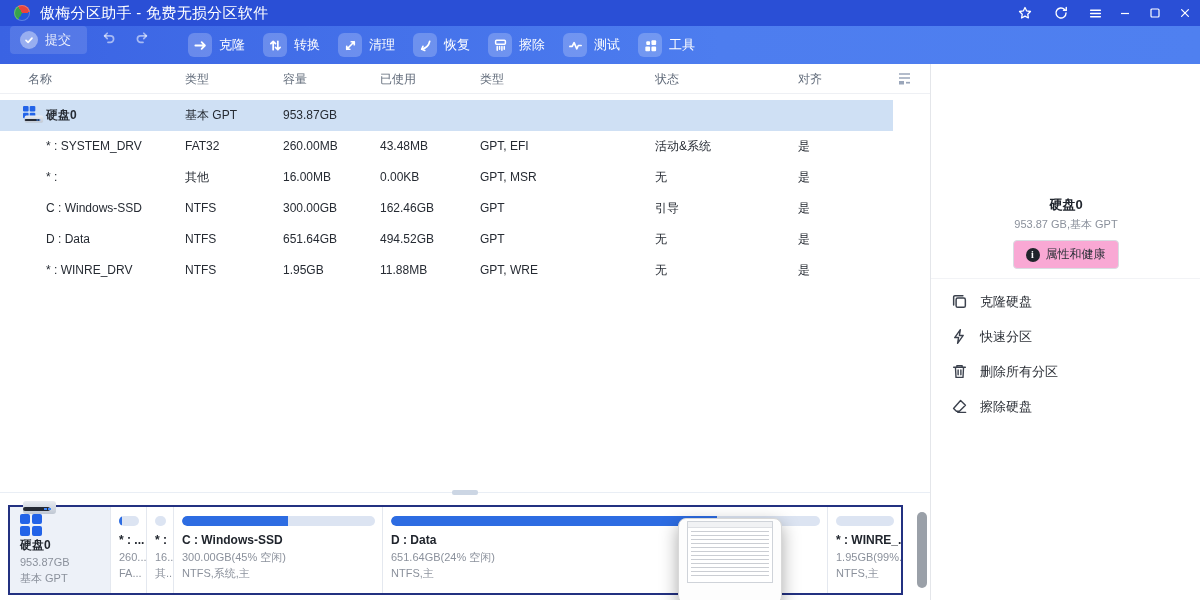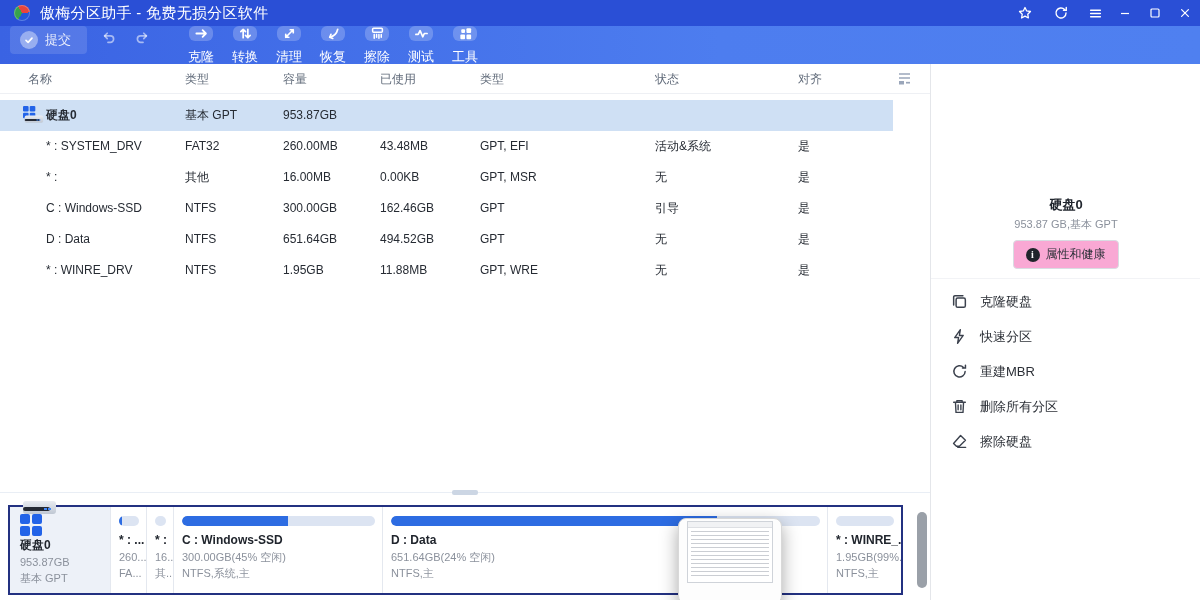--- a/index.html
+++ b/index.html
@@ -26,21 +26,21 @@
   .submit-btn { display:flex; align-items:center; gap:7px; height:28px; padding:0 16px 0 10px;
     background:rgba(255,255,255,.13); border:none; border-radius:4px; color:rgba(255,255,255,.88);
     font-size:13px; cursor:pointer; font-family:inherit; }
   .chk-circle { width:18px; height:18px; border-radius:50%; background:rgba(255,255,255,.4);
     display:flex; align-items:center; justify-content:center; }
   .hist-btn { width:26px; height:26px; margin-left:8px; background:transparent; border:none;
     display:flex; align-items:center; justify-content:center; cursor:pointer; }
   .hist-btn:first-of-type { margin-left:18px; }
   .tools-group { display:flex; align-items:center; margin-left:24px; }
   .tool { display:flex; align-items:center; gap:7px; padding:0 9px; height:38px;
-    color:#fff; font-size:13px; cursor:pointer;flex-direction:column; }
+    color:#fff; font-size:13px; cursor:pointer; }
   .chip { width:24px; height:24px; border-radius:6px; background:rgba(255,255,255,.22);
     display:flex; align-items:center; justify-content:center; }
 
   
   .thead { position:absolute; left:0; top:64px; width:930px; height:30px;
     background:#fff; border-bottom:1px solid #eef0f4; }
   .th { position:absolute; top:0; line-height:30px; font-size:12px; color:#616b7a; white-space:nowrap; }
   .view-icon { position:absolute; left:894px; top:71px; cursor:pointer; }
   .trow { position:absolute; left:0; width:893px; height:31px; }
   .trow.selected { background:#cfe0f4; }
@@ -426,29 +426,20 @@
       <div class="action">
         <span class="aicon">
             <svg width="17" height="17" viewBox="0 0 16 16" fill="none" stroke="#3b414d" stroke-width="1.3" stroke-linejoin="round">
               <path d="M8.8 1.5L3.5 9h3.6l-.9 5.5L11.5 7H7.9z"></path>
             </svg>
           </span>
         <span>快速分区</span>
       </div>
       <div class="action">
         <span class="aicon">
-            <svg width="17" height="17" viewBox="0 0 16 16" fill="none" stroke="#3b414d" stroke-width="1.4" stroke-linecap="round">
-              <path d="M13.3 8A5.3 5.3 0 1 1 11.8 4.2"></path>
-              <path d="M13.6 2v2.8h-2.8"></path>
-            </svg>
-          </span>
-        <span>重建MBR</span>
-      </div>
-      <div class="action">
-        <span class="aicon">
             <svg width="17" height="17" viewBox="0 0 16 16" fill="none" stroke="#3b414d" stroke-width="1.3" stroke-linecap="round" stroke-linejoin="round">
               <path d="M2.5 4h11M5.5 4V2.5h5V4M4.2 4l.5 9.5h6.6l.5-9.5M6.7 6.5v4.6M9.3 6.5v4.6"></path>
             </svg>
           </span>
         <span>删除所有分区</span>
       </div>
       <div class="action">
         <span class="aicon">
             <svg width="17" height="17" viewBox="0 0 16 16" fill="none" stroke="#3b414d" stroke-width="1.3" stroke-linecap="round" stroke-linejoin="round">
               <path d="M9 2.3l4.6 4.6-5.7 5.6H5.1L2.4 9.9z"></path>

